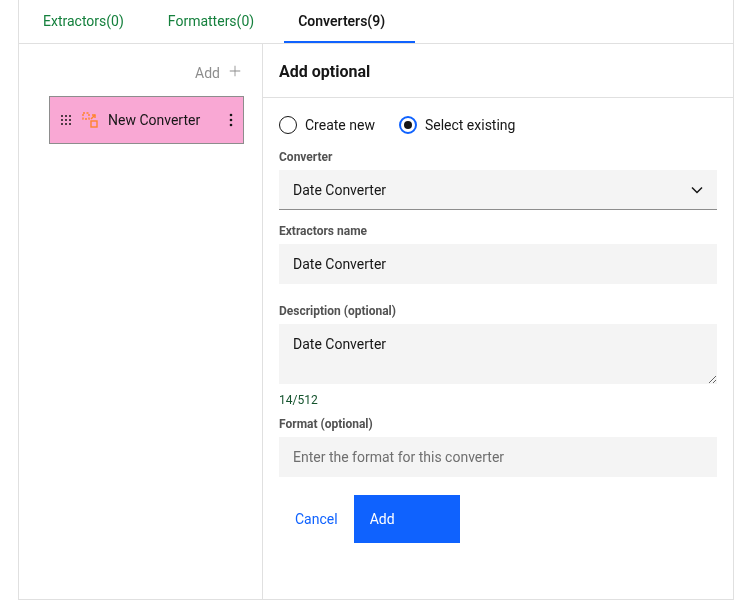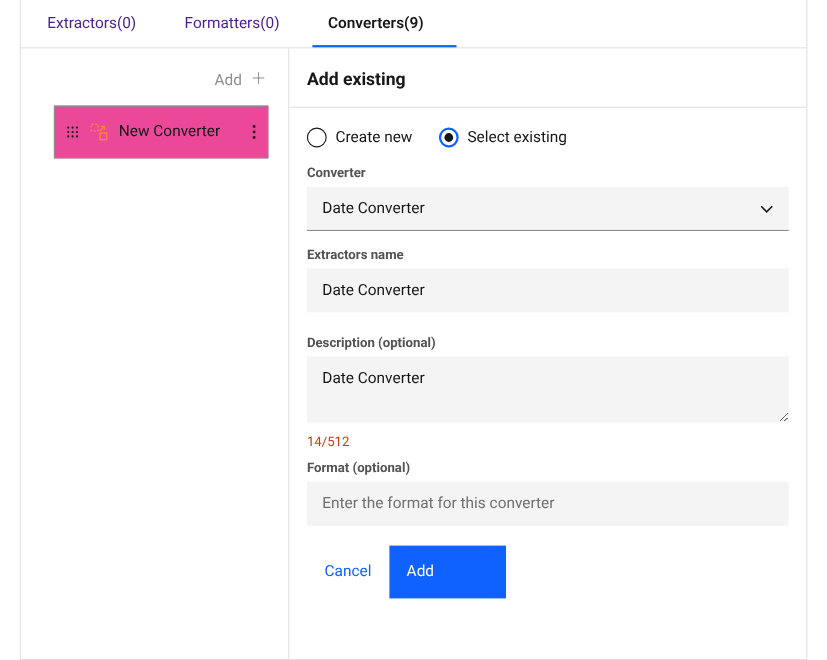--- a/index.html
+++ b/index.html
@@ -23,21 +23,21 @@
   
   .tabs {
     display: flex;
     border-bottom: 1px solid #e0e0e0;
     height: 44px;
     align-items: flex-end;
     padding-left: 10px;
   }
   .tab {
     padding: 12px 30px 12px 14px;
-    color: #4c1d95;
+    color: #15803d;
     cursor: pointer;
     border-bottom: 2px solid transparent;
     font-size: 14px;
   }
   .tab.active {
     color: #161616;
     font-weight: 600;
     border-bottom: 2px solid #0f62fe;
   }
   
@@ -63,21 +63,21 @@
   }
   .plus { font-size: 15px; color: #8d8d8d; }
 
   .item {
     border: 1px solid #8d8d8d;
     display: flex;
     align-items: center;
     gap: 10px;
     padding: 0 10px;
     height: 48px;
-    background: #ec4899;
+    background: #f9a8d4;
     cursor: pointer;
   }
   .drag-handle { color: #161616; display:flex; }
   .item-icon { color: #ff832b; display:flex; }
   .item-label { flex: 1; font-size: 14px; color: #161616; }
   .more { color: #161616; display:flex; cursor:pointer; }
 
   
   .right {
     flex: 1;
@@ -146,21 +146,21 @@
     background: #f4f4f4;
     border: none;
     padding: 12px 14px;
     font-size: 14px;
     color: #161616;
     font-family: inherit;
     resize: vertical;
     height: 60px;
     outline: none;
   }
-  .counter { font-size: 12px; color: #c2410c; margin: 6px 0 10px 0; }
+  .counter { font-size: 12px; color: #14532d; margin: 6px 0 10px 0; }
 
   .footer {
     display: flex;
     padding: 4px 0 0 0;
   }
   .btn {
     height: 48px;
     padding: 0 20px;
     min-width: 106px;
     font-size: 14px;
@@ -232,21 +232,21 @@
                 <circle cx="2" cy="2" r="1.3"></circle>
                 <circle cx="2" cy="7" r="1.3"></circle>
                 <circle cx="2" cy="12" r="1.3"></circle>
               </g>
             </svg>
         </span>
       </div>
     </div>
 
     <div class="right">
-      <div class="panel-title">Add existing</div>
+      <div class="panel-title">Add optional</div>
 
       <div class="form">
 
 
         <div class="radios">
           <div class="radio">
             <span class="radio-circle"></span>
             <span class="radio-label">Create new</span>
           </div>
           <div class="radio selected">

